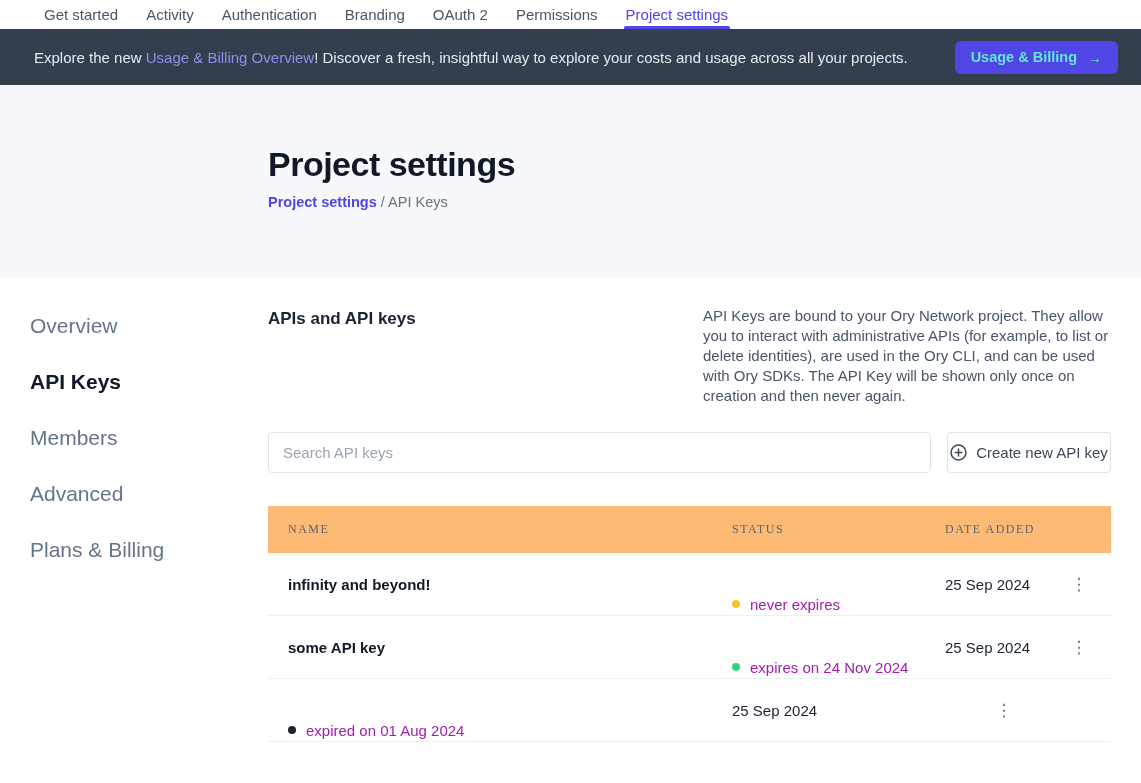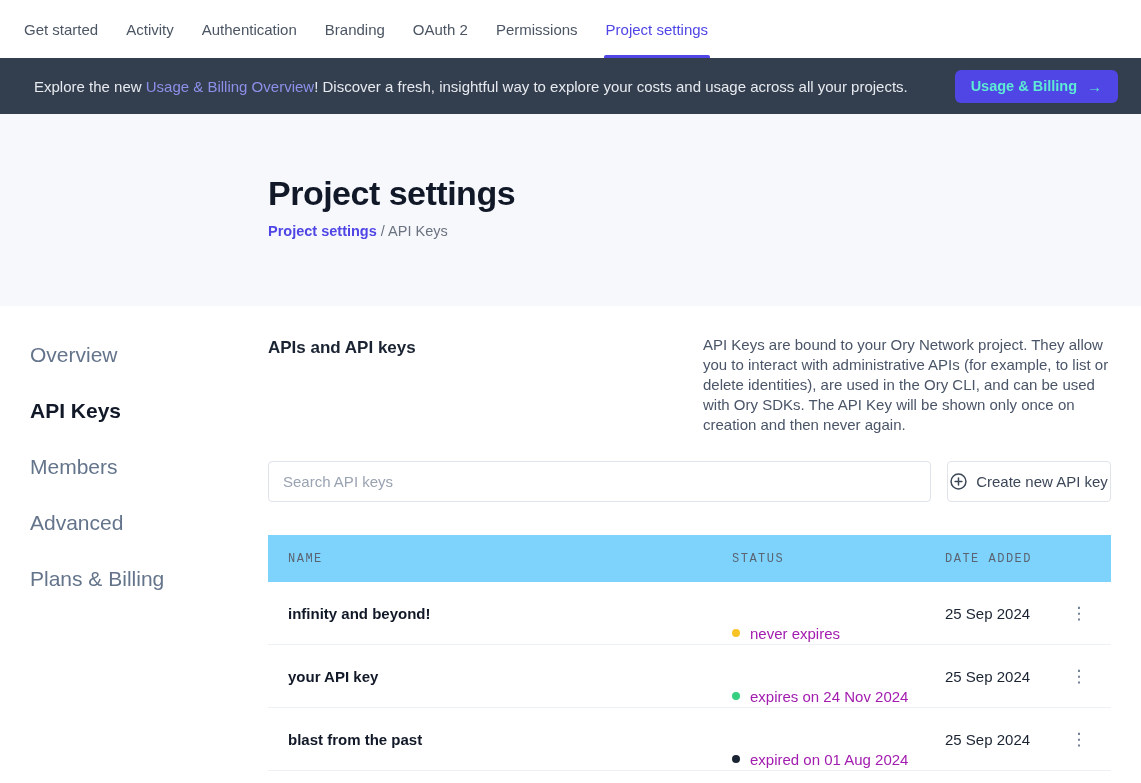--- a/index.html
+++ b/index.html
@@ -6,25 +6,25 @@
   html, body { width: 1141px; height: 783px; overflow: hidden; }
   body {
     font-family: "Liberation Sans", sans-serif;
     background: #ffffff;
     color: #111827;
     -webkit-font-smoothing: antialiased;
   }
 
   
   .topnav {
-    height: 58px;
+    height: 29px;
     background: #ffffff;
     display: flex;
     align-items: stretch;
-    padding-left: 24px;
+    padding-left: 44px;
     gap: 28px;
   }
   .tab {
     display: flex;
     align-items: center;
     font-size: 15px;
     color: #4b5563;
     text-decoration: none;
     position: relative;
     cursor: pointer;
@@ -179,23 +179,23 @@
   }
   .create-btn svg { display: block; }
 
   
   .table { margin-top: 33px; }
   .thead {
     display: grid;
     grid-template-columns: 444px 213px 1fr 32px;
     align-items: center;
     height: 47px;
-    background: #7dd3fc;
+    background: #fdba74;
     padding: 0 16px 0 20px;
-    font-family: Liberation Mono, monospace;
+    font-family: Liberation Serif, serif;
     font-size: 12px;
     letter-spacing: 1.5px;
     color: #5b6472;
   }
   .trow {
     display: grid;
     grid-template-columns: 444px 213px 1fr 32px;
     align-items: center;
     height: 63px;
     padding: 0 16px 0 20px;
@@ -303,33 +303,32 @@
           <span class="dot" style="background: rgb(247, 195, 37);"></span>
           <span>never expires</span>
         </div>
         <div class="cell-date">25 Sep 2024</div>
         <div class="cell-kebab">
           <span class="kebab-glyph">⋮</span>
         </div>
       </div>
 
       <div class="trow">
-        <div class="cell-name">your API key</div>
+        <div class="cell-name">some API key</div>
         <div class="cell-status">
           <span class="dot" style="background: rgb(53, 208, 127);"></span>
           <span>expires on 24 Nov 2024</span>
         </div>
         <div class="cell-date">25 Sep 2024</div>
         <div class="cell-kebab">
           <span class="kebab-glyph">⋮</span>
         </div>
       </div>
 
       <div class="trow">
-        <div class="cell-name">blast from the past</div>
         <div class="cell-status">
           <span class="dot" style="background: rgb(26, 36, 51);"></span>
           <span>expired on 01 Aug 2024</span>
         </div>
         <div class="cell-date">25 Sep 2024</div>
         <div class="cell-kebab">
           <span class="kebab-glyph">⋮</span>
         </div>
       </div>
     </div>

